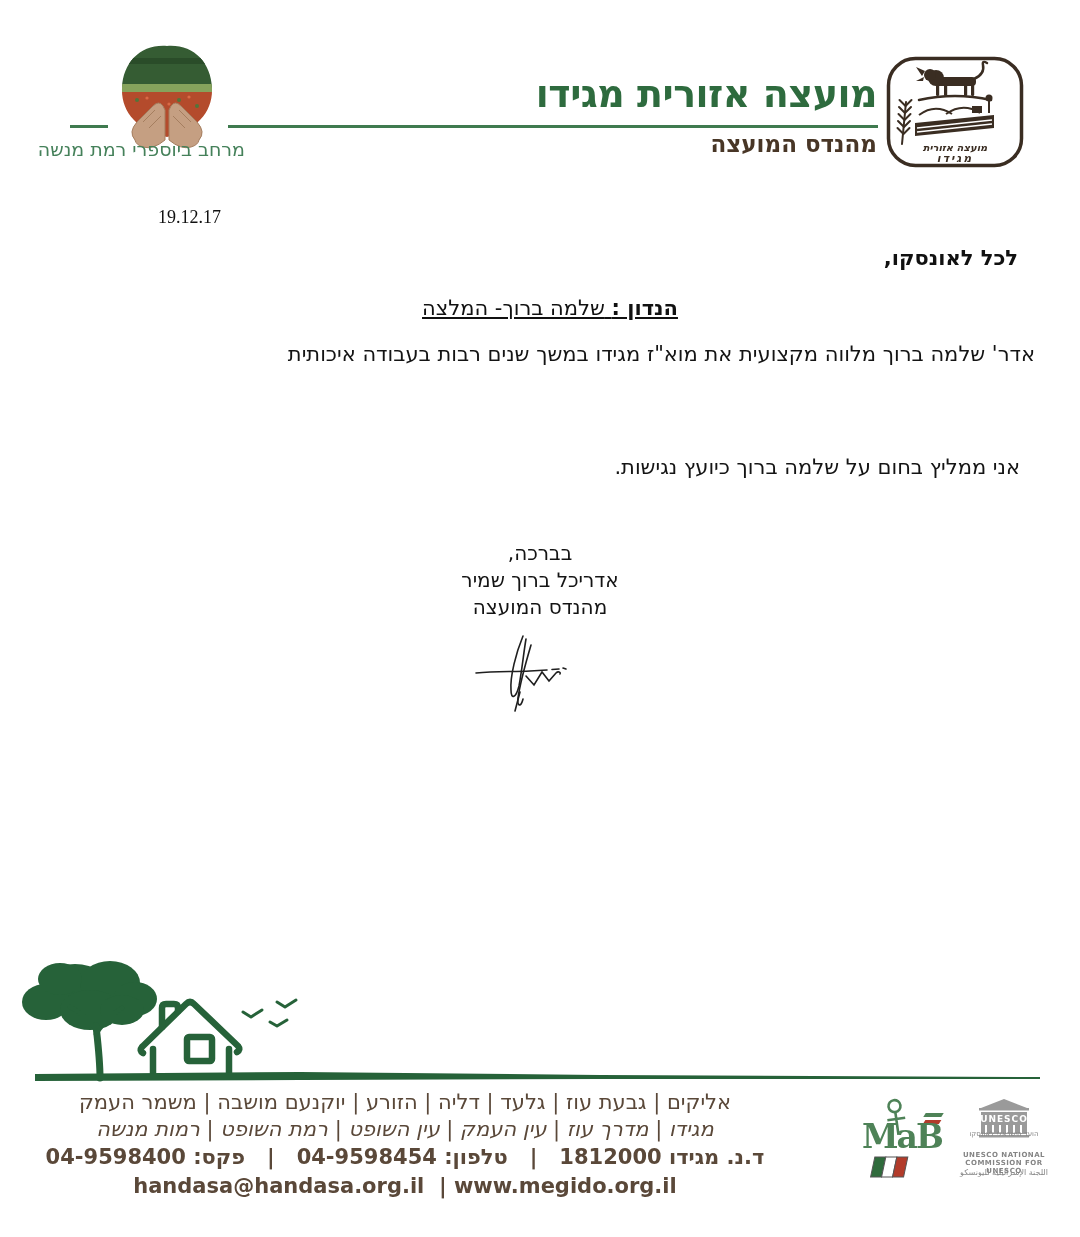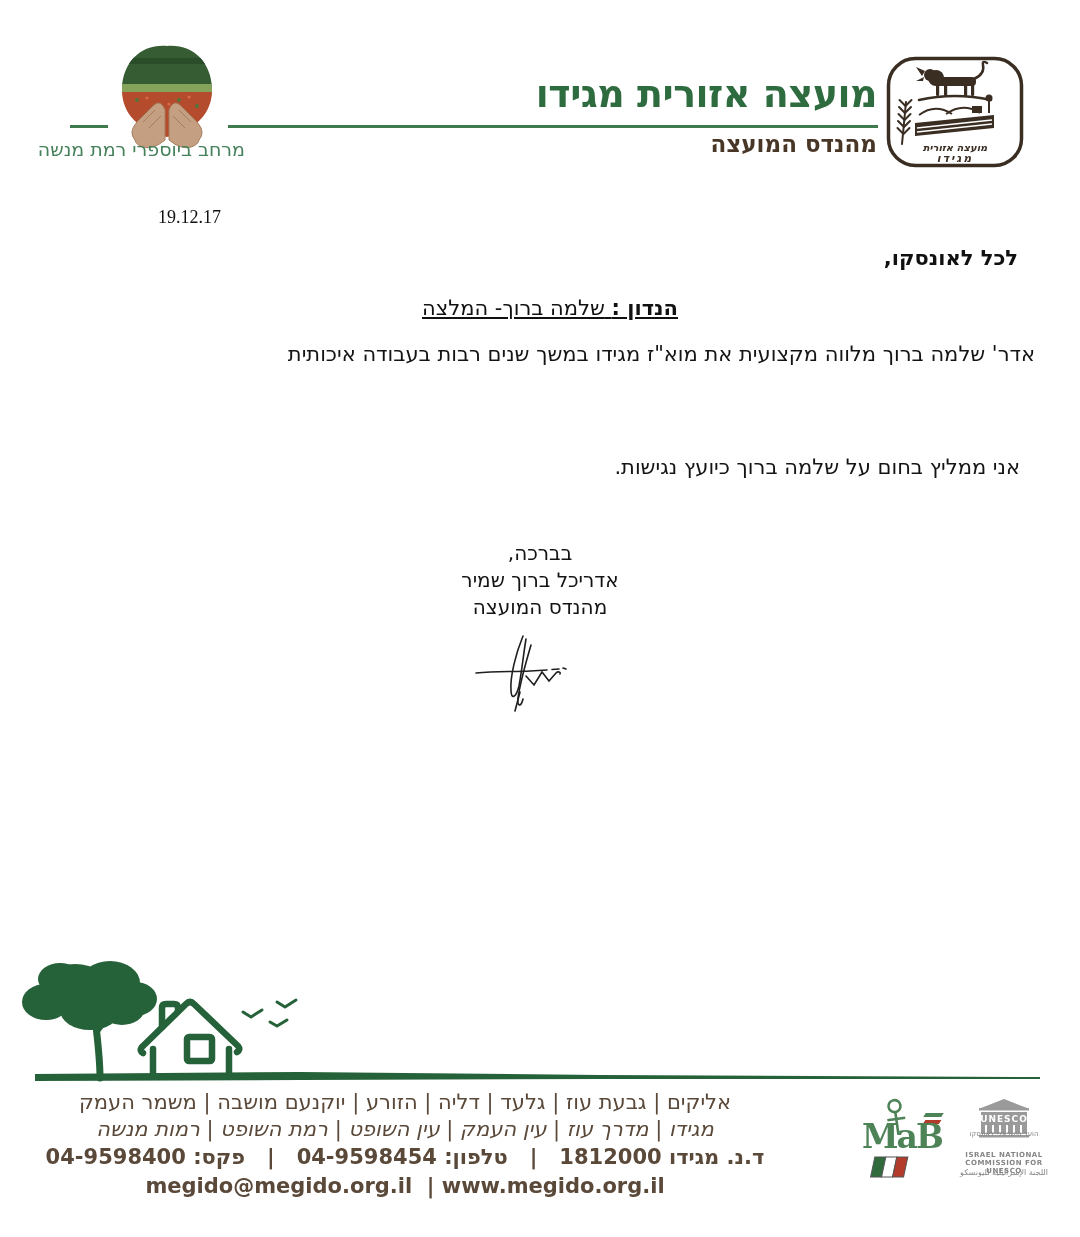--- a/index.html
+++ b/index.html
@@ -183,21 +183,21 @@
       <path d="M243,62 l8,5 l11,-7"></path>
       <path d="M277,52 l8,5 l11,-7"></path>
       <path d="M270,72 l7,4 l10,-6"></path>
     </g>
     <polygon fill="#266239" points="35,124 300,122 600,125 1040,127 1040,129 600,129 300,130 35,131"></polygon>
   </svg>
 
   <div class="abs rtl foot-line f1">אליקים | גבעת עוז | גלעד | דליה | הזורע | יוקנעם מושבה | משמר העמק</div>
   <div class="abs rtl foot-line f2">מגידו | מדרך עוז | עין העמק | עין השופט | רמת השופט | רמות מנשה</div>
   <div class="abs rtl foot-line f3">ד.נ. מגידו 1812000   |   טלפון: 04-9598454   |   פקס: 04-9598400</div>
-  <div class="abs foot-line f4">megido@megido.org.il  | www.megido.org.il</div>
+  <div class="abs foot-line f4">handasa@handasa.org.il  | www.megido.org.il</div>
 
   <div class="abs mab-wrap">
     <svg class="abs" style="left:0;top:0;" width="105" height="96" viewBox="0 0 105 96">
       <g fill="none" stroke="#4e8257" stroke-width="2.6" transform="rotate(-8 46 22)">
         <circle cx="46" cy="11" r="6"></circle>
         <path d="M46,17 L46,40 M37,24 L55,24"></path>
       </g>
       <g transform="skewX(-32) translate(135,0)">
         <rect x="-48" y="18" width="18" height="4" fill="#4e8257"></rect>
         <rect x="-44" y="25" width="16" height="4" fill="#b23b2a"></rect>
@@ -216,18 +216,18 @@
       <polygon points="7,10 30,1 53,10" fill="#9a9a9a"></polygon>
       <rect x="5" y="10" width="50" height="2.5" fill="#9a9a9a"></rect>
       <rect x="7" y="14" width="46" height="22" fill="#9a9a9a"></rect>
       <text x="30" y="24" text-anchor="middle" font-size="9" font-weight="bold" letter-spacing="1" fill="#ffffff">UNESCO</text>
       <g stroke="#ffffff" stroke-width="2">
         <path d="M12,27 V35 M19,27 V35 M26,27 V35 M33,27 V35 M40,27 V35 M47,27 V35"></path>
       </g>
       <rect x="5" y="37" width="50" height="2.5" fill="#9a9a9a"></rect>
     </svg>
     <div class="unesco-heb rtl">הועד הישראלי לאונסקו</div>
-    <div class="unesco-en en1">ISRAEL NATIONAL</div>
+    <div class="unesco-en en1">UNESCO NATIONAL</div>
     <div class="unesco-en en2">COMMISSION FOR UNESCO</div>
     <div class="unesco-ar rtl">اللجنة الإسرائيلية لليونسكو</div>
   </div>
 
 </div>
 
 </body></html>

